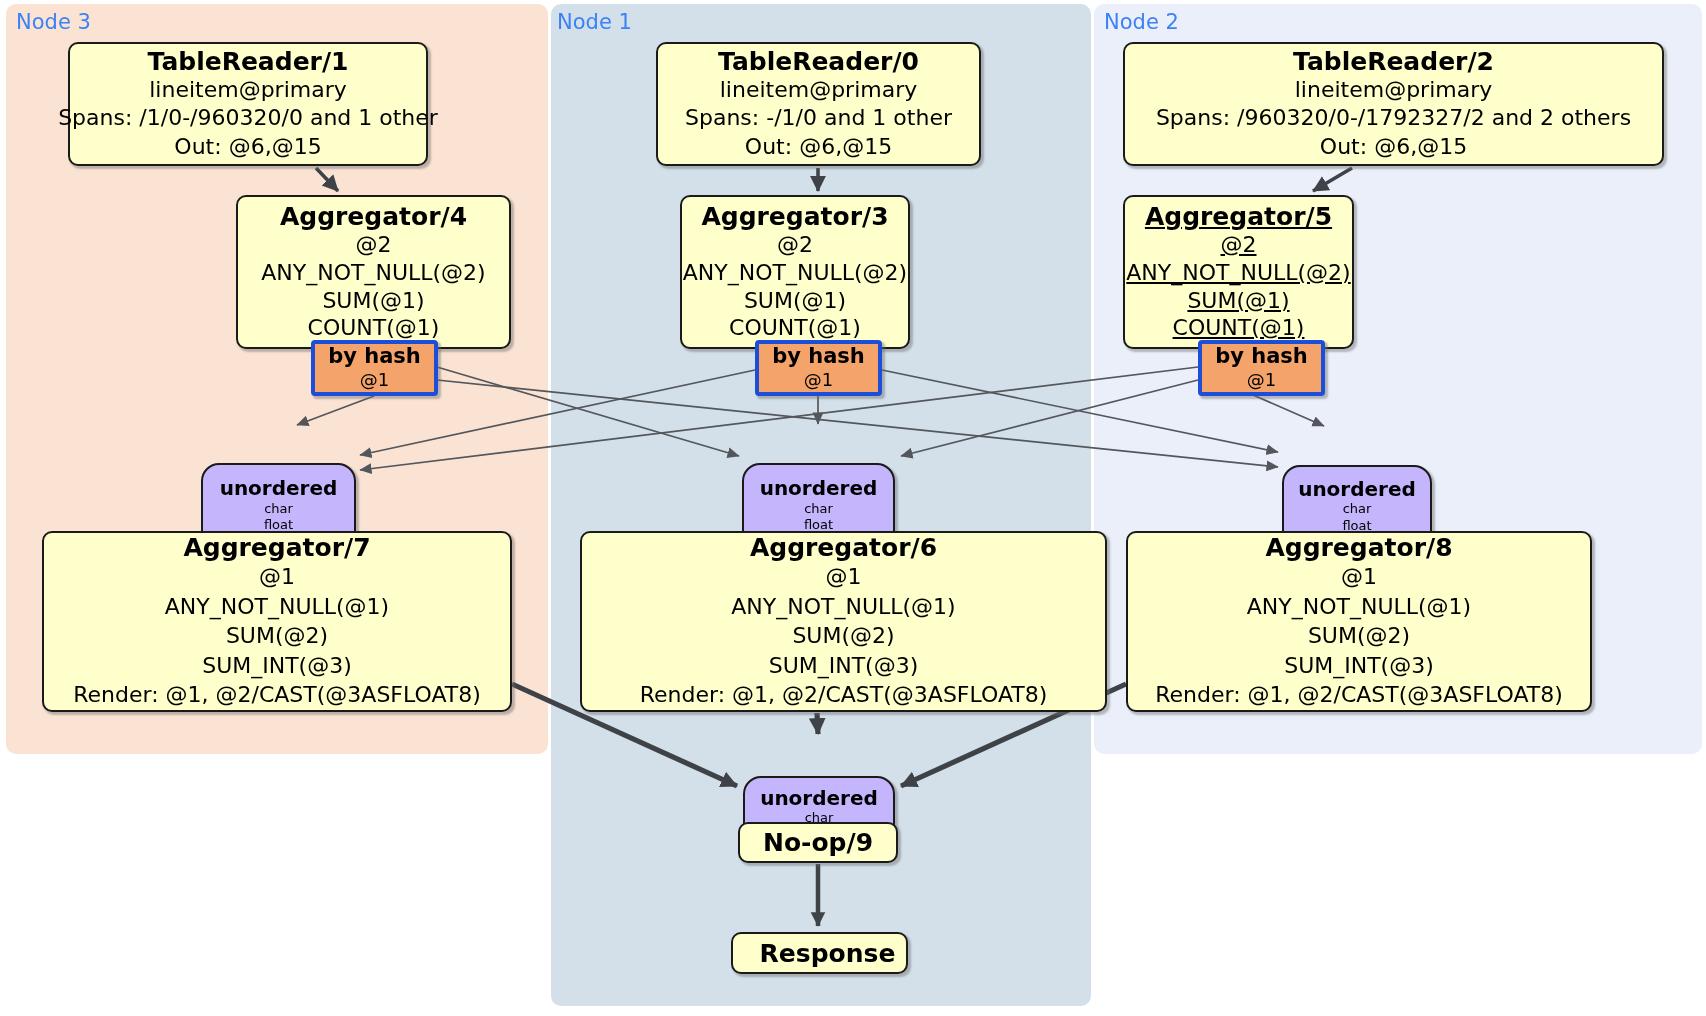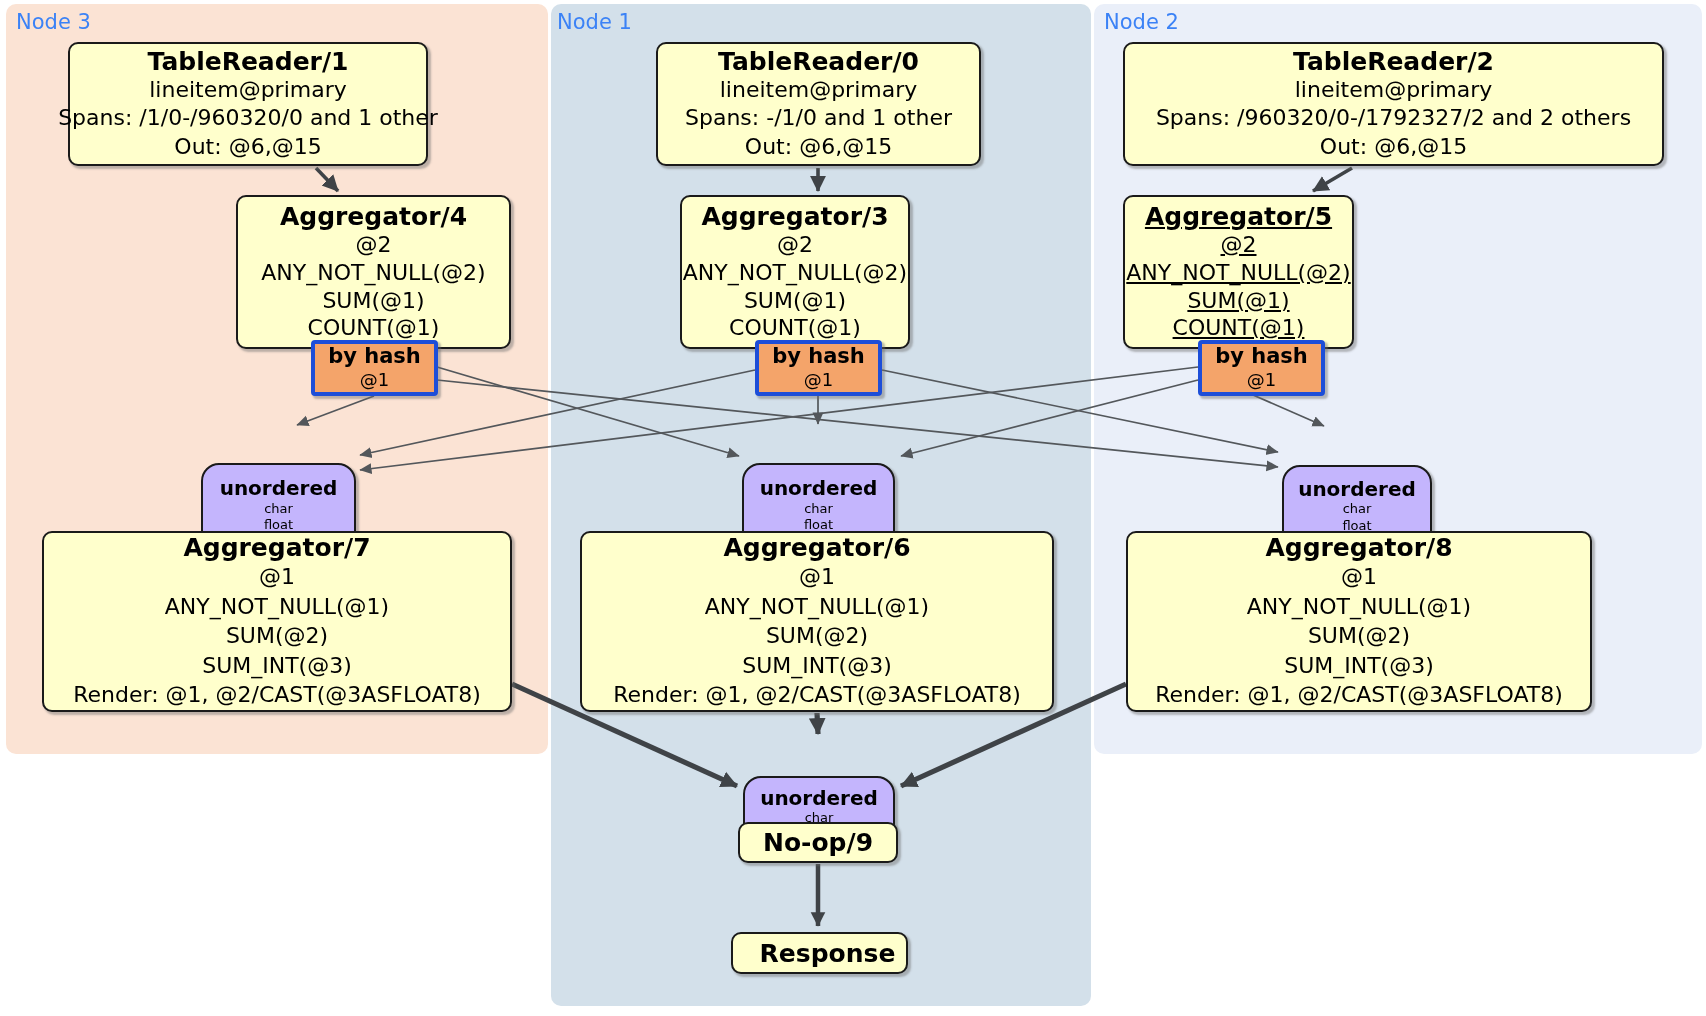--- a/index.html
+++ b/index.html
@@ -45,21 +45,21 @@
   .sync .l { font-size:13px; line-height:1.28; }
 
   
   #tr1  { left:68px;   top:42px;  width:360px; height:124px; }
   #tr0  { left:656px;  top:42px;  width:325px; height:124px; }
   #tr2  { left:1123px; top:42px;  width:541px; height:124px; }
   #agg4 { left:236px;  top:195px; width:275px; height:154px; }
   #agg3 { left:680px;  top:195px; width:230px; height:154px; }
   #agg5 { left:1123px; top:195px; width:231px; height:154px;text-decoration:underline; }
   #agg7 { left:42px;   top:531px; width:470px; height:181px; }
-  #agg6 { left:580px;  top:531px; width:474px; height:181px; }
+  #agg6 { left:580px;  top:531px; width:527px; height:181px; }
   #agg8 { left:1126px; top:531px; width:466px; height:181px; }
   #noop { left:738px;  top:822px; width:160px; height:41px; }
   #resp { left:731px;  top:932px; width:177px; height:42px;padding-left:16px; }
 
   
   #bh-left  { left:311px;  top:340px; width:127px; height:56px; }
   #bh-mid   { left:755px;  top:340px; width:127px; height:56px; }
   #bh-right { left:1198px; top:340px; width:127px; height:56px; }
 
   

